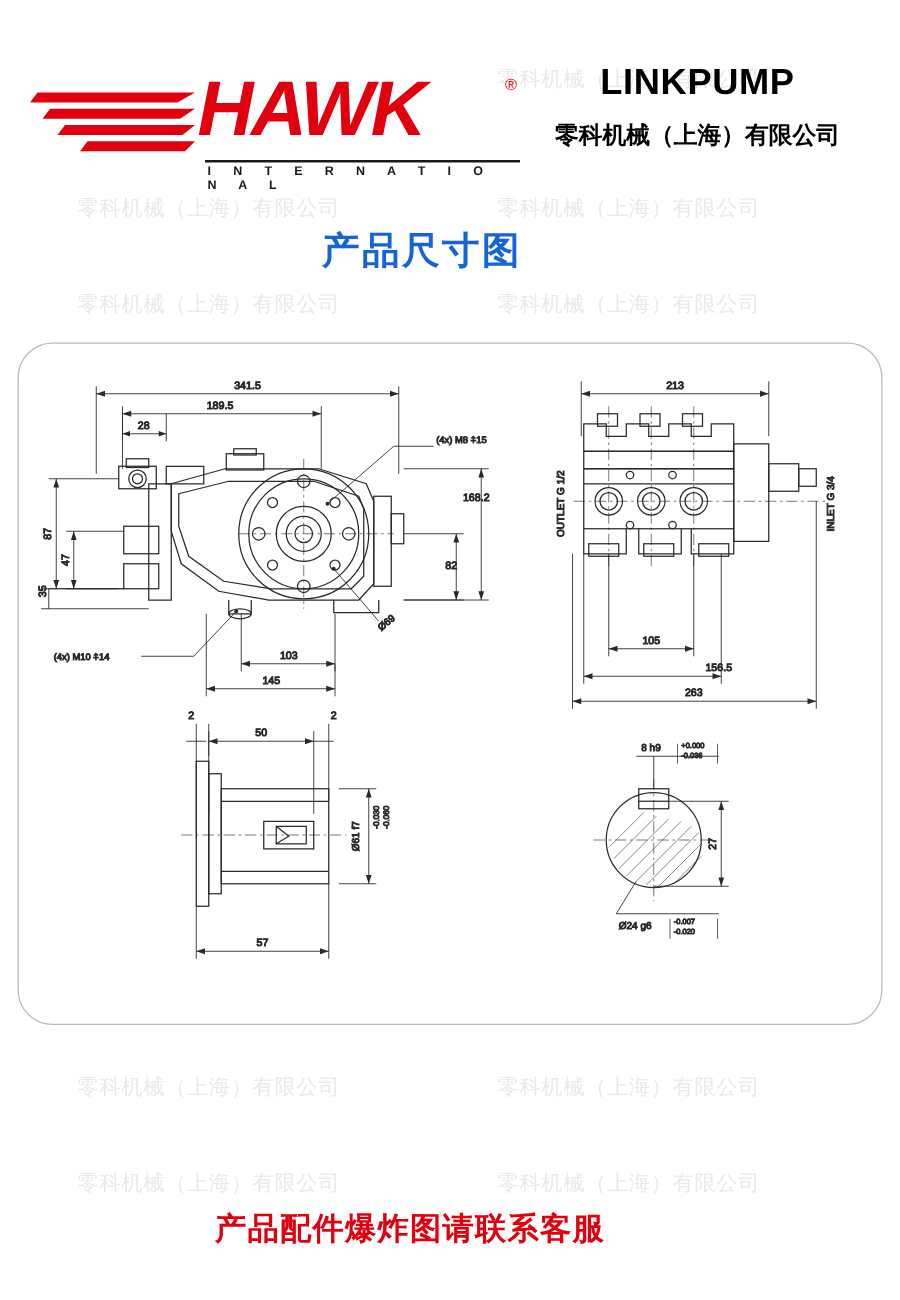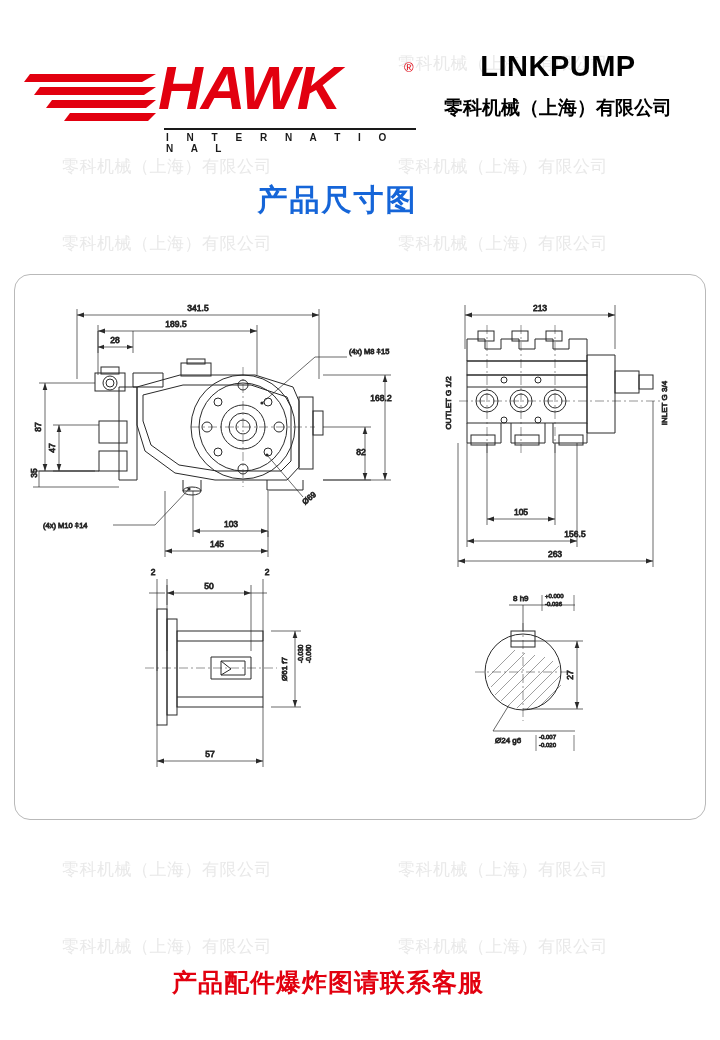--- a/index.html
+++ b/index.html
@@ -119,21 +119,21 @@
   }
 
   
   .panel {
     position: absolute;
     left: 14px;
     top: 274px;
     width: 692px;
     height: 546px;
     border: 1px solid #b9b9b9;
-    border-radius: 16px;
+    border-radius: 28px;
     background: #ffffff;
     box-sizing: border-box;
   }
   .panel svg { display: block; }
 
   
   .footer-note {
     position: absolute;
     left: 0;
     top: 966px;

